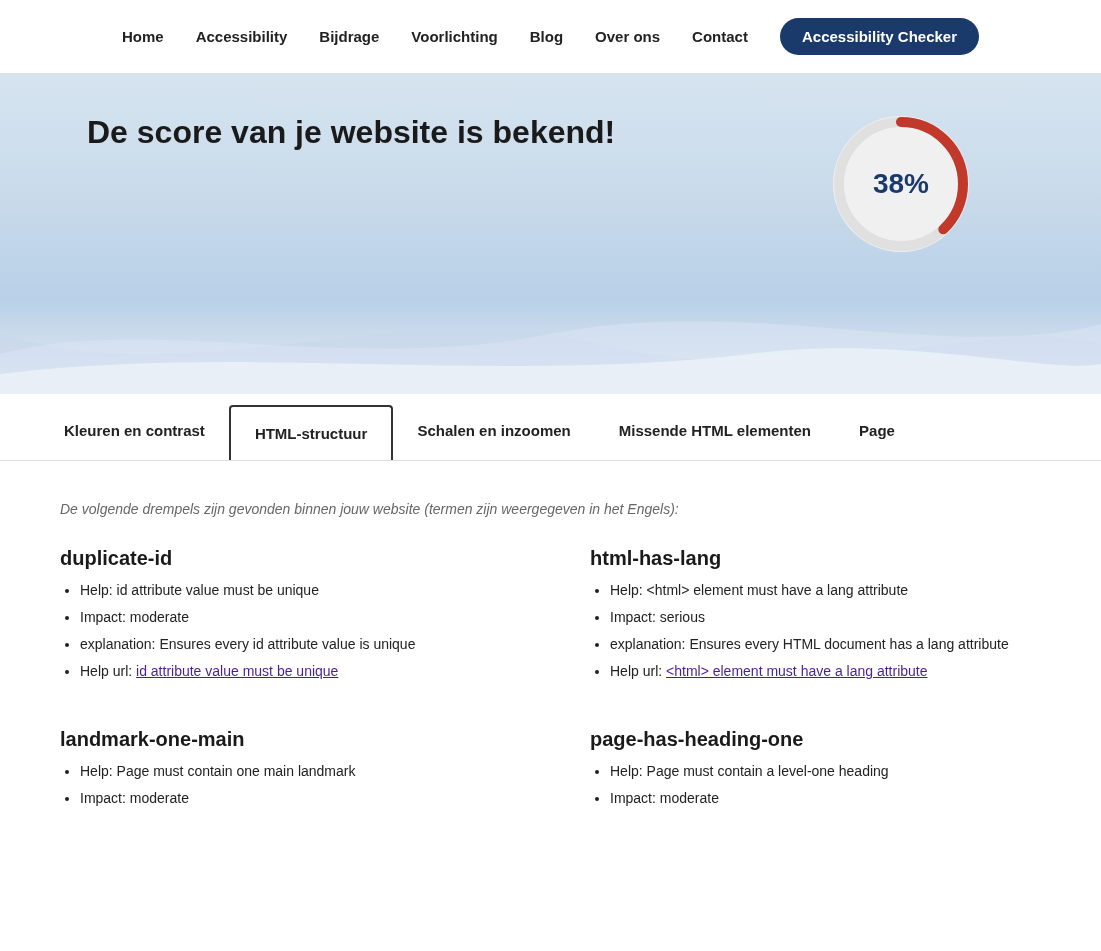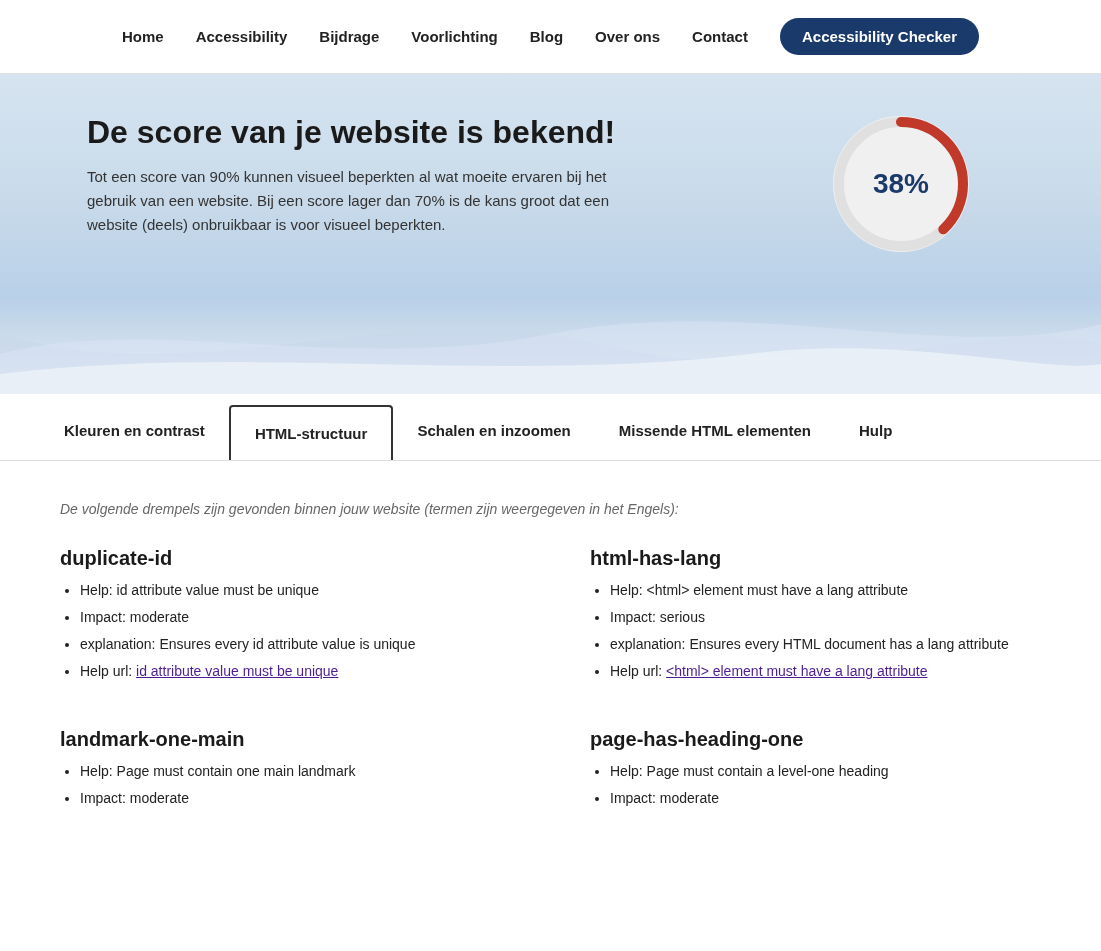--- a/index.html
+++ b/index.html
@@ -172,21 +172,20 @@
   <a class="nav-link">Voorlichting</a>
   <a class="nav-link">Blog</a>
   <a class="nav-link">Over ons</a>
   <a class="nav-link">Contact</a>
   <button class="nav-cta">Accessibility Checker</button>
 </nav>
 
 <div class="hero">
   <div class="hero-content">
     <h1>De score van je website is bekend!</h1>
-    <p>Tot een score van 90% kunnen visueel beperkten al wat moeite ervaren bij het gebruik van een website. Bij een score lager dan 70% is de kans groot dat een website (deels) onbruikbaar is voor visueel beperkten.</p>
   </div>
 
   <div class="score-circle-container">
     <div class="score-circle">
       <svg width="160" height="160" viewBox="0 0 160 160">
 
         <circle cx="80" cy="80" r="68" fill="#f0f0f0" stroke="none"></circle>
 
         <circle cx="80" cy="80" r="62" fill="none" stroke="#e0e0e0" stroke-width="10"></circle>
 
@@ -201,21 +200,21 @@
     <path d="M0,60 C150,20 350,80 550,40 C750,0 950,70 1101,30 L1101,100 L0,100 Z" fill="rgba(220,230,245,0.5)"></path>
     <path d="M0,80 C250,50 500,90 750,60 C900,40 1050,80 1101,70 L1101,100 L0,100 Z" fill="rgba(240,245,250,0.7)"></path>
   </svg>
 </div>
 
 <div class="tabs-bar">
   <div class="tab-item">Kleuren en contrast</div>
   <div class="tab-item active">HTML-structuur</div>
   <div class="tab-item">Schalen en inzoomen</div>
   <div class="tab-item">Missende HTML elementen</div>
-  <div class="tab-item">Hulp</div>
+  <div class="tab-item">Page</div>
 </div>
 
 <div class="main-content">
   <p class="section-subtitle">De volgende drempels zijn gevonden binnen jouw website (termen zijn weergegeven in het Engels):</p>
 
   <div class="problem-grid">
 
     <div class="problem-item">
       <h3>duplicate-id</h3>
       <ul>

